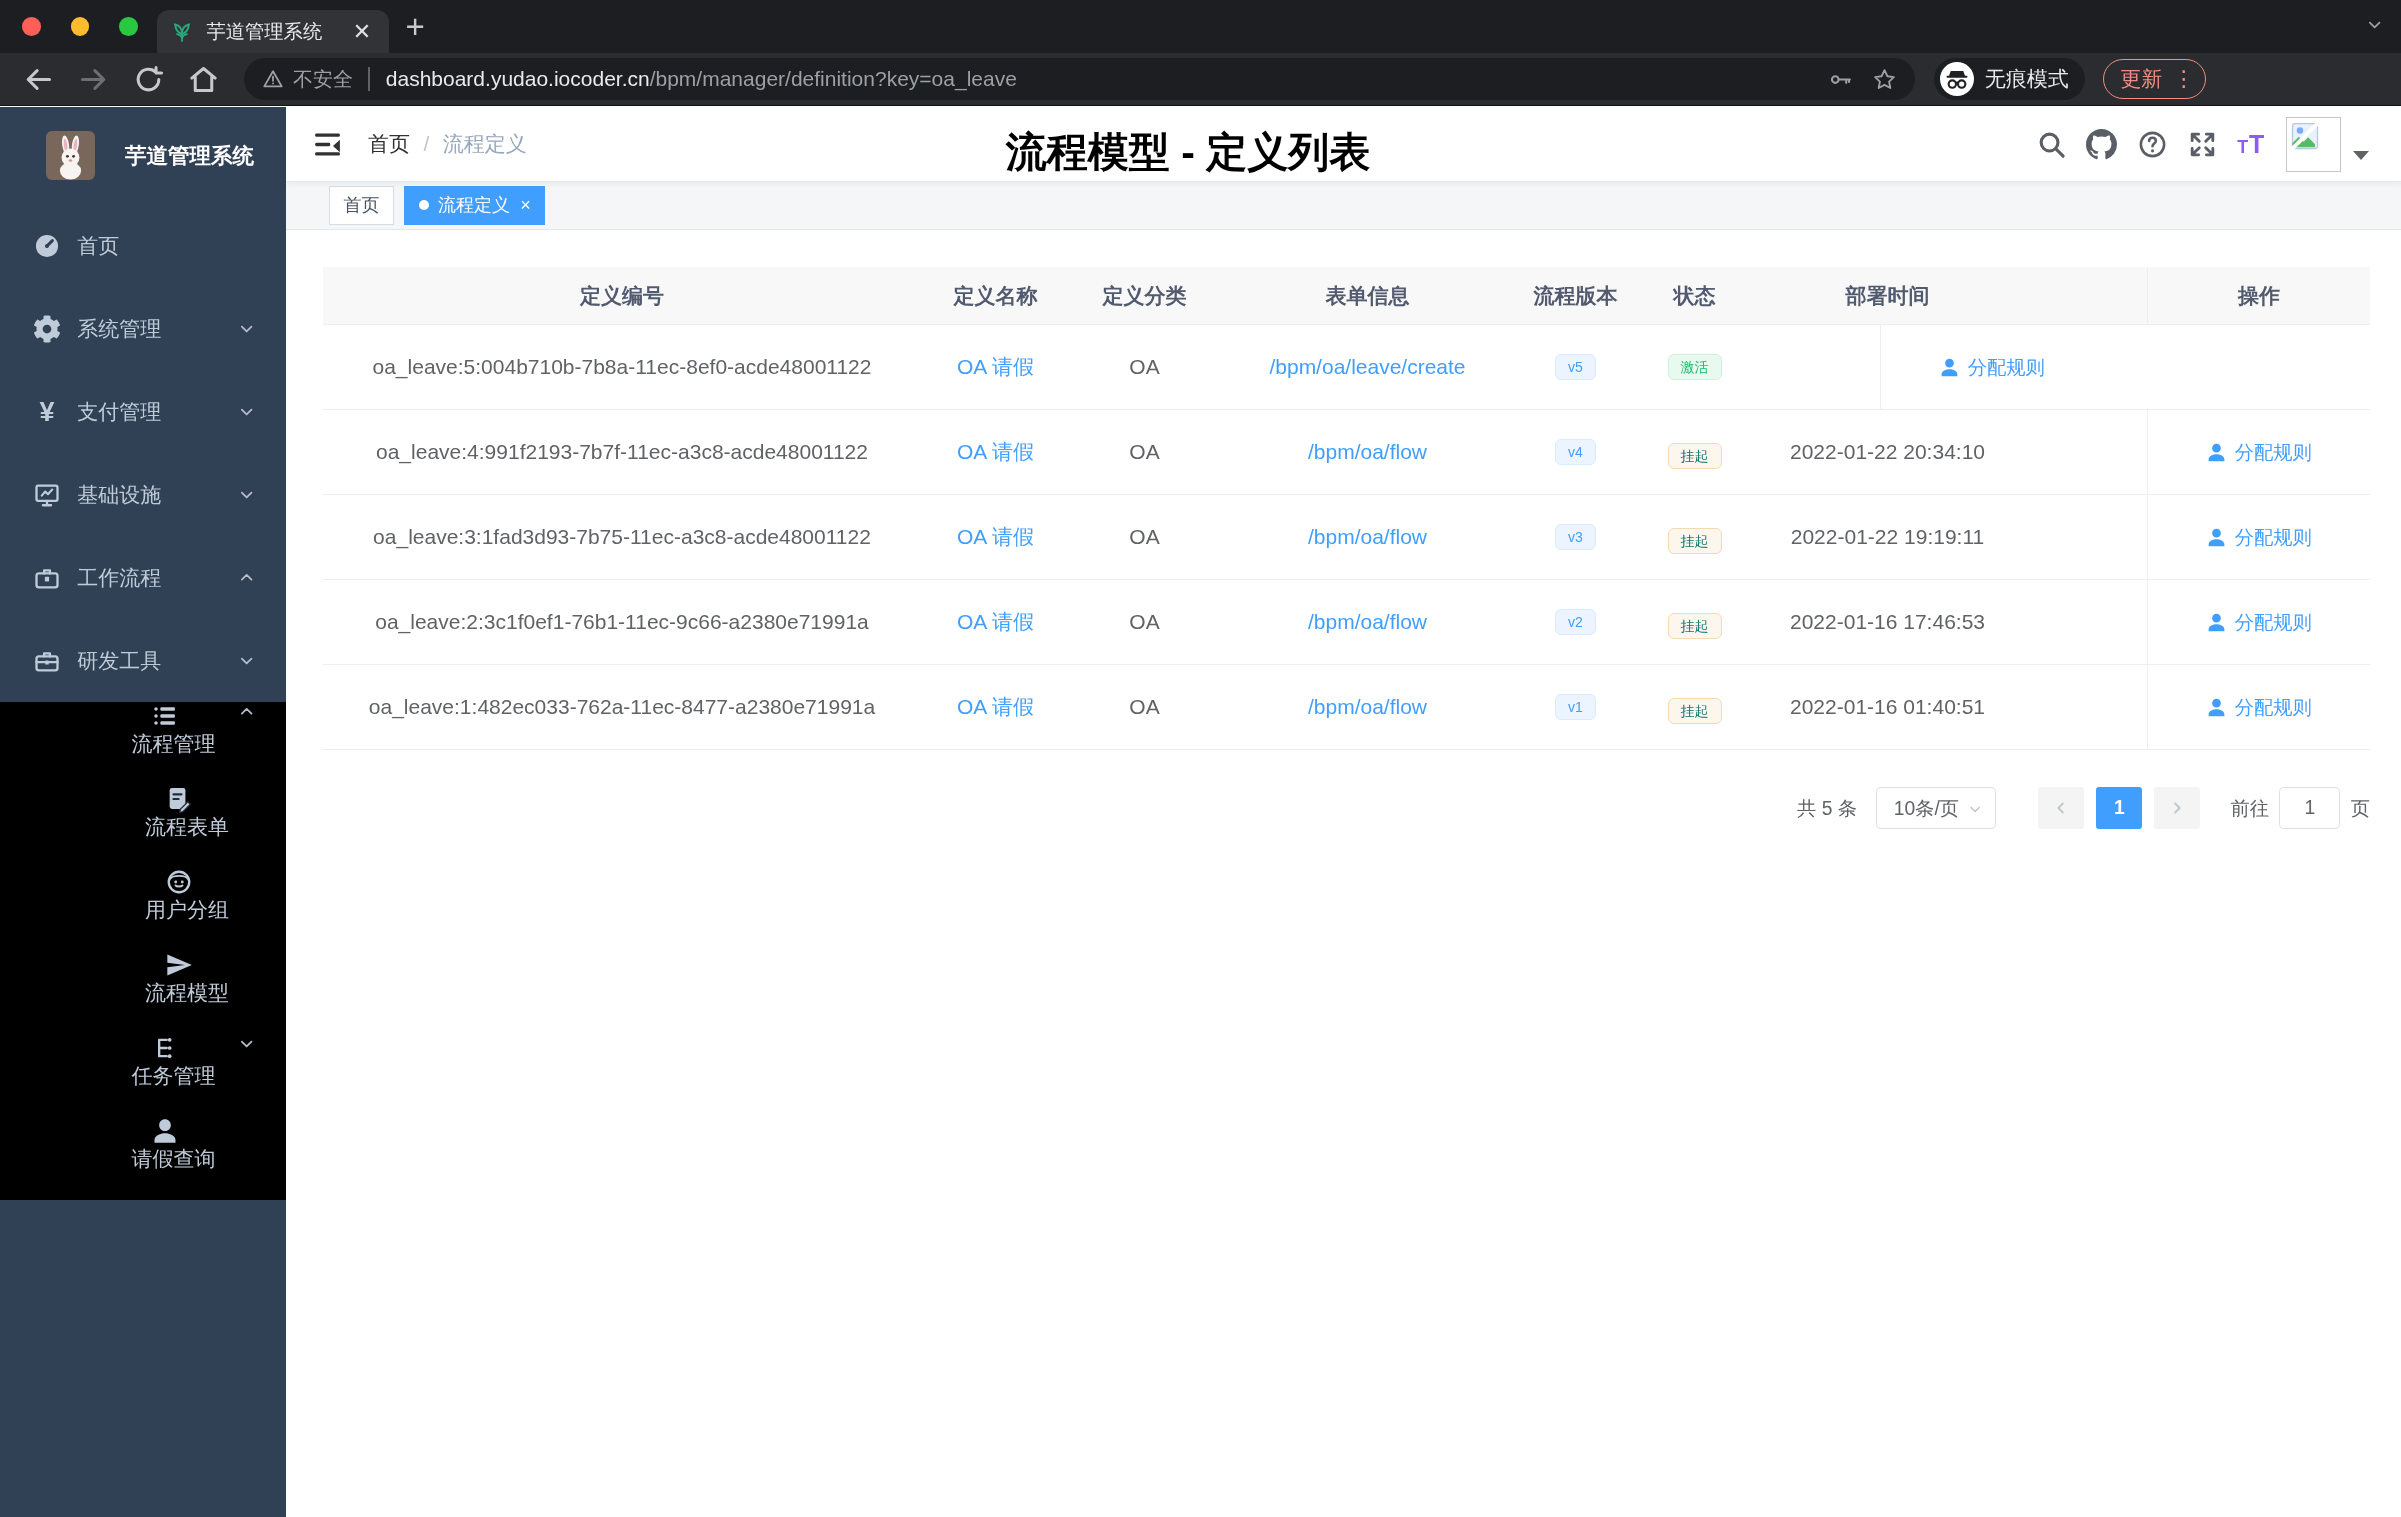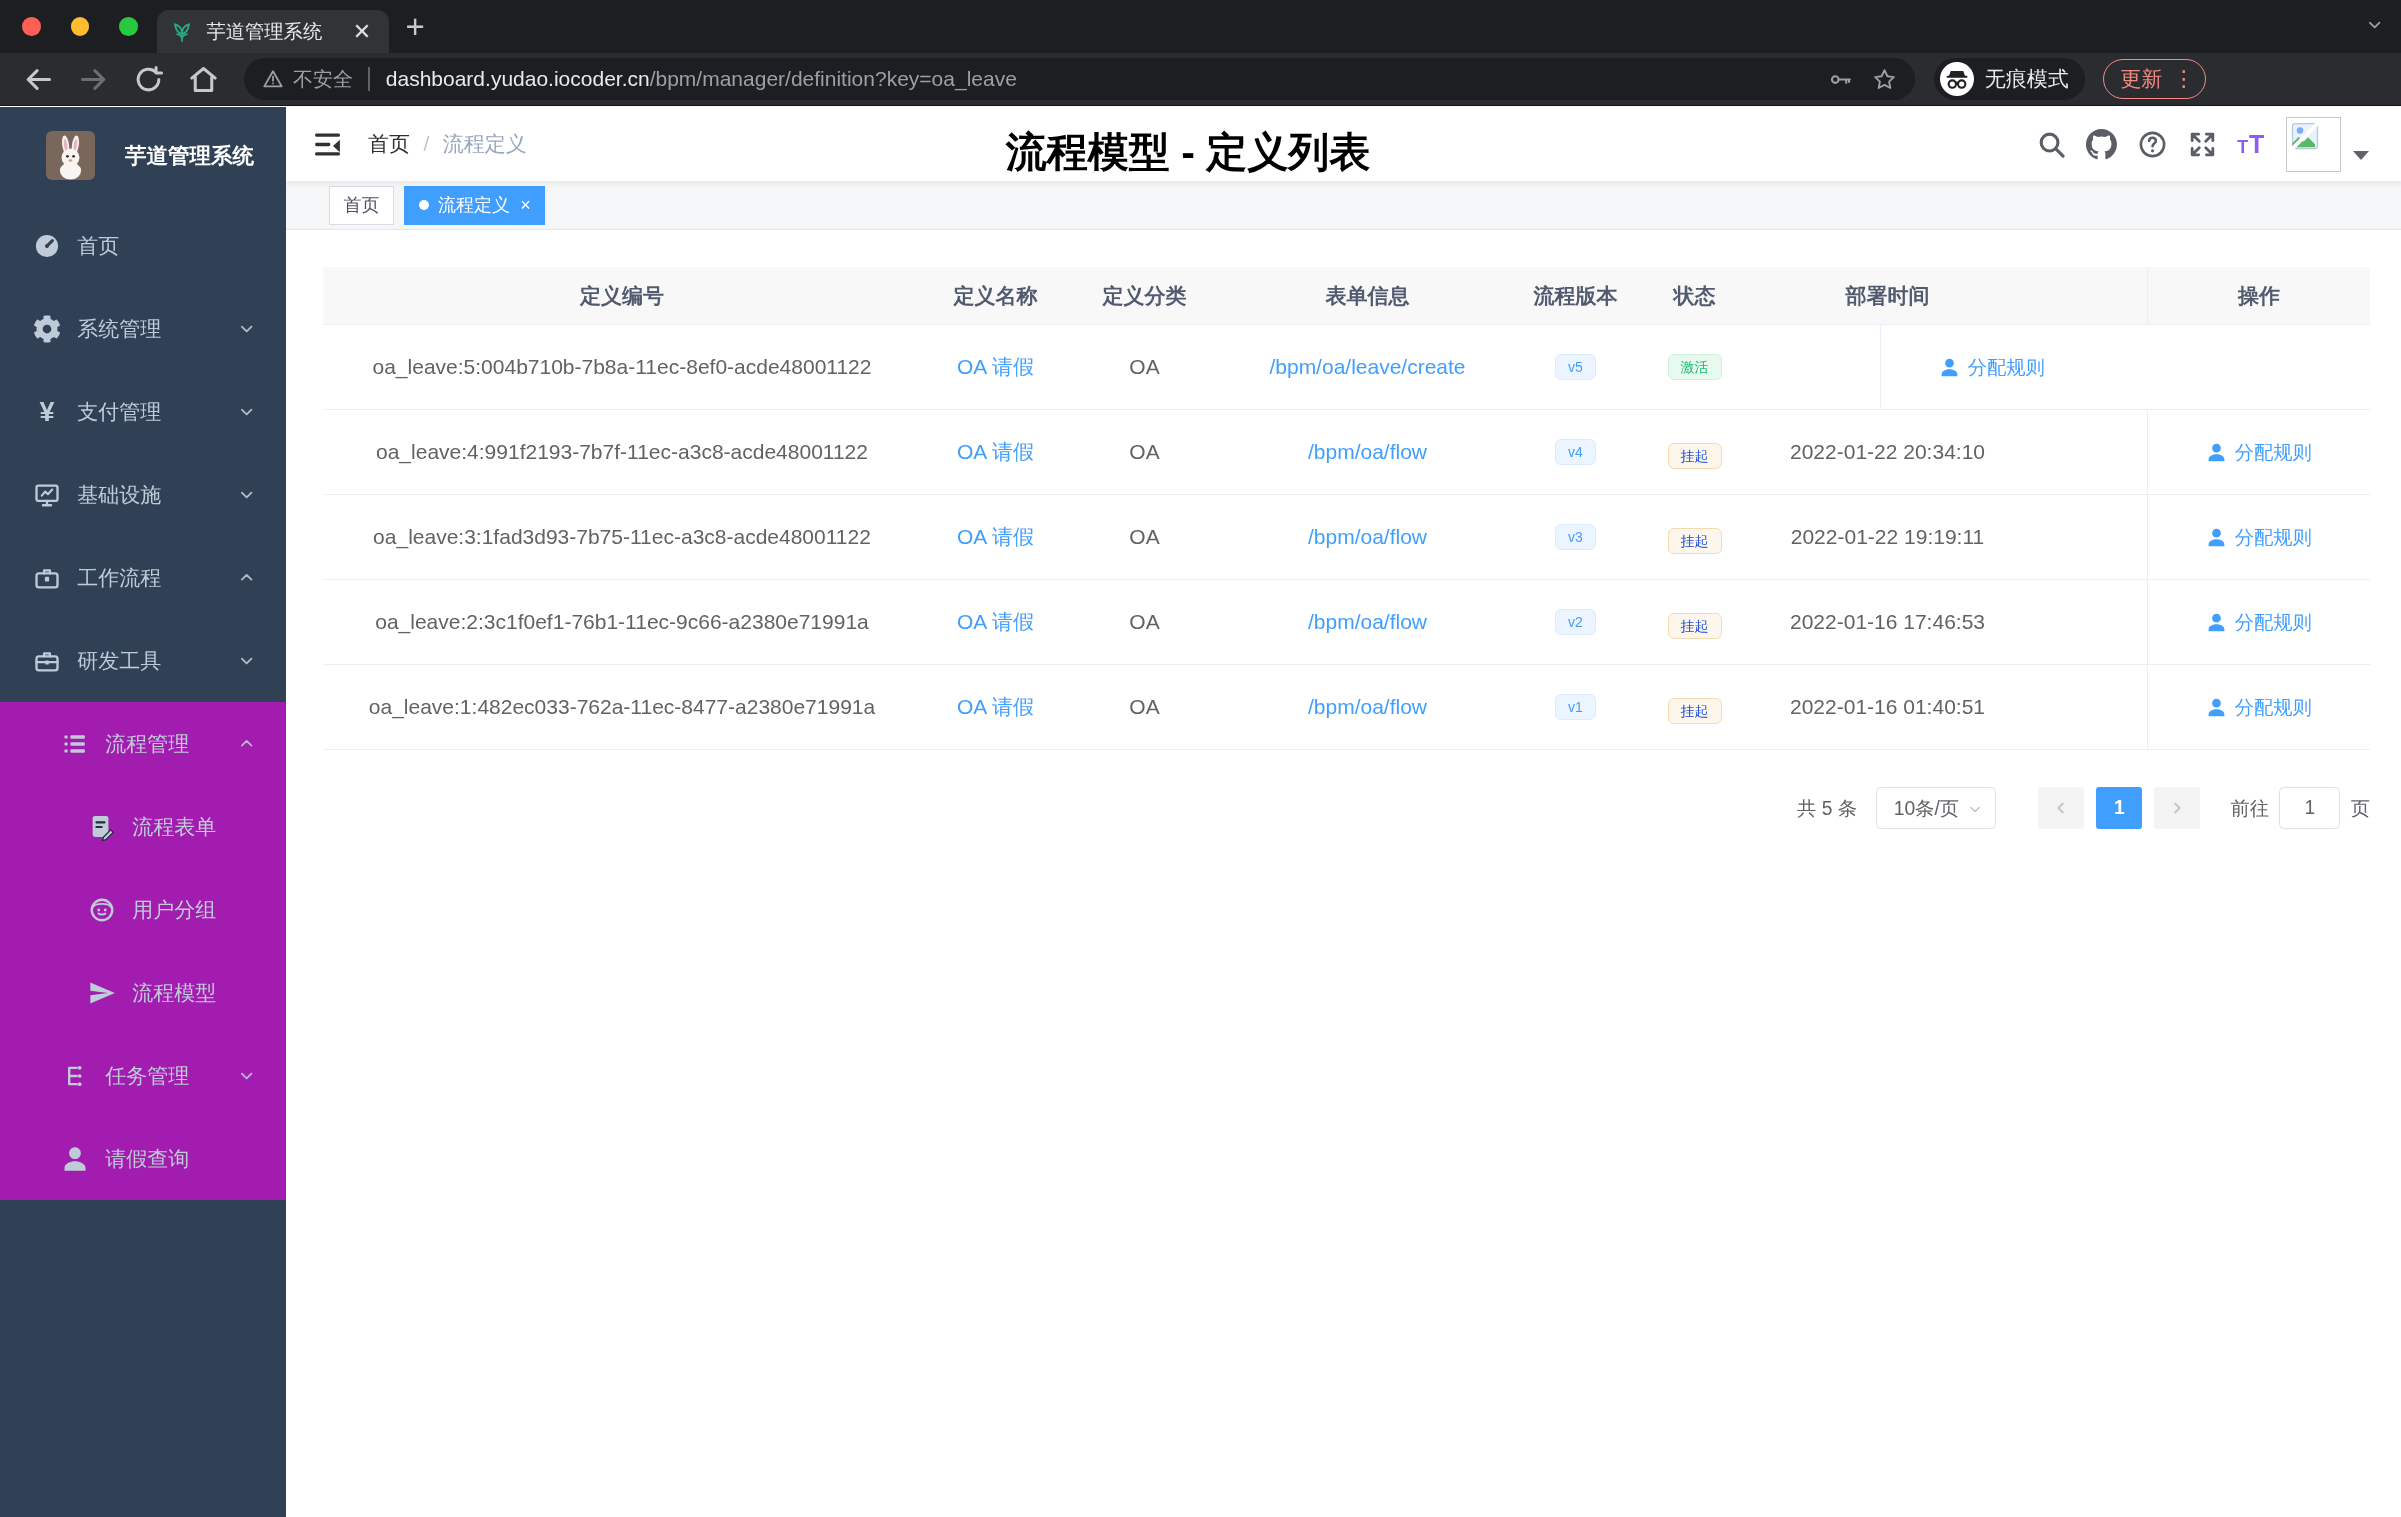--- a/index.html
+++ b/index.html
@@ -43,21 +43,21 @@
 
   
   .app { position:absolute; top:107px; left:0; right:0; bottom:0; display:flex; }
   .sidebar { width:286px; background:#304156; color:#bfcbd9; flex-shrink:0; }
   .logo { height:97px; display:flex; align-items:center; padding-left:46px; }
   .logo-avatar { width:49px; height:49px; border-radius:6px; overflow:hidden; flex-shrink:0; }
   .logo-avatar svg{width:49px;height:49px;}
   .logo-title { color:#fff; font-weight:bold; font-size:21.5px; margin-left:30px; white-space:nowrap; }
   .menu { }
   .menu-item { height:83px; display:flex; align-items:center; font-size:21px; color:#bfcbd9; position:relative; cursor:default; }
-  .menu-item.dark { background:#a21caf; }
+  .menu-item.dark { background:#000000;flex-direction:column; }
   .menu-item.level0 { padding-left:33px; }
   .menu-item.level1 { padding-left:61px; }
   .menu-item.level2 { padding-left:88px; }
   .mi { width:28px; height:28px; margin-right:16.3px; color:#bfcbd9; flex-shrink:0; }
   .mi svg { width:28px; height:28px; }
   .ml { white-space:nowrap; }
   .arrow { position:absolute; right:30px; width:19.3px; height:19.3px; color:#b4bccc; }
   .arrow svg{ width:19.3px; height:19.3px; }
   .arrow.up svg { transform:rotate(180deg); }
 
@@ -89,21 +89,21 @@
   .table { margin:37px 33px 0 37px; }
   .thead { display:flex; background:#f8f8f9; height:58px; align-items:stretch; border-bottom:1.5px solid #ebeef5; }
   .th { display:flex; align-items:center; justify-content:center; font-weight:bold; color:#515a6e; font-size:21px; }
   .tr { display:flex; height:85px; align-items:stretch; border-bottom:1.5px solid #ebeef5; }
   .cell { display:flex; align-items:center; justify-content:center; font-size:21px; color:#606266; text-align:center; }
   .cell.op, .th.op { border-left:1.5px solid #ebeef5; }
   .link { color:#409eff; }
   .badge { display:inline-block; padding:5.2px 12px; border-radius:6px; font-size:14px; line-height:1; }
   .badge.version { background:#ecf5ff; border:1.5px solid #d9ecff; color:#409eff; }
   .badge.success { background:#e8f9ef; border:1.5px solid #cdf1dc; color:#19be6b; }
-  .badge.warning { background:#fdf6ec; border:1.5px solid #f5dab1; color:#1d4ed8;margin-top:8px; }
+  .badge.warning { background:#fdf6ec; border:1.5px solid #f5dab1; color:#0f766e;margin-top:8px; }
   .action-link { display:flex; align-items:center; color:#409eff; font-size:19.3px; }
   .action-link .uicon { width:21px; height:21px; margin-right:7.4px; }
   .action-link .uicon svg{ width:21px; height:21px; }
 
   .pagination { display:flex; align-items:center; justify-content:flex-end; margin:37px 33px 0 0; font-size:19.3px; color:#606266; }
   .pg-total { margin-right:19.3px; }
   .pg-size { width:120px; height:42px; border:1.5px solid #dcdfe6; border-radius:4.5px; display:flex; align-items:center; justify-content:space-between; padding:0 12px 0 16.3px; color:#606266; margin-right:42px; }
   .pg-size .chev { width:16.3px; height:16.3px; color:#c0c4cc; }
   .pg-size .chev svg{ width:16.3px; height:16.3px; }
   .pg-btn { width:46px; height:42px; background:#f4f4f5; border-radius:3px; display:flex; align-items:center; justify-content:center; color:#c0c4cc; }

